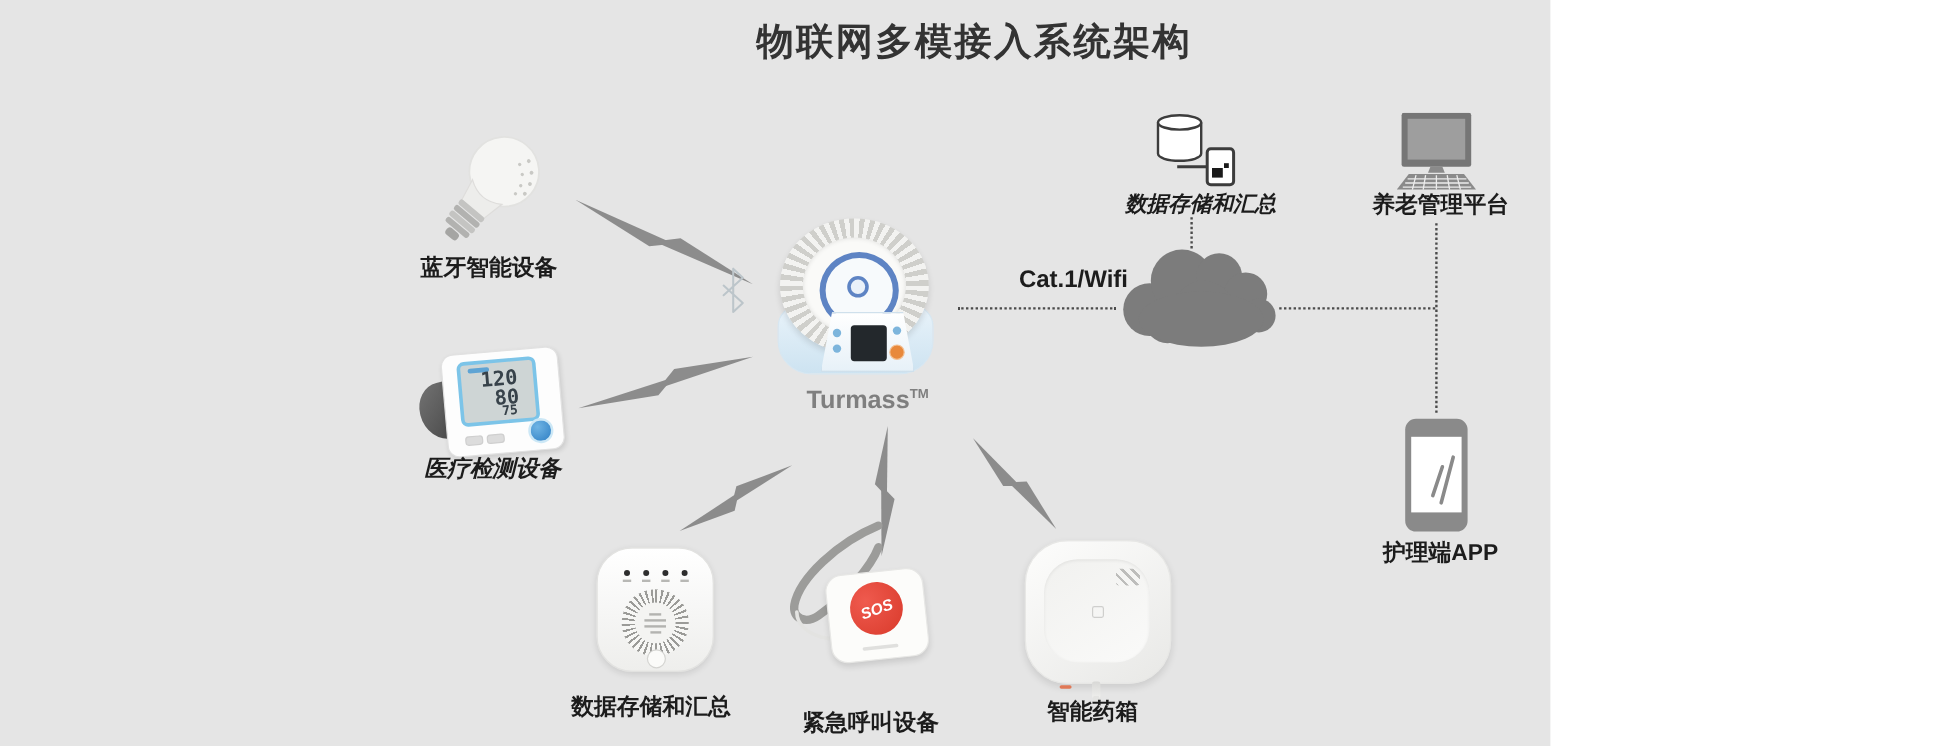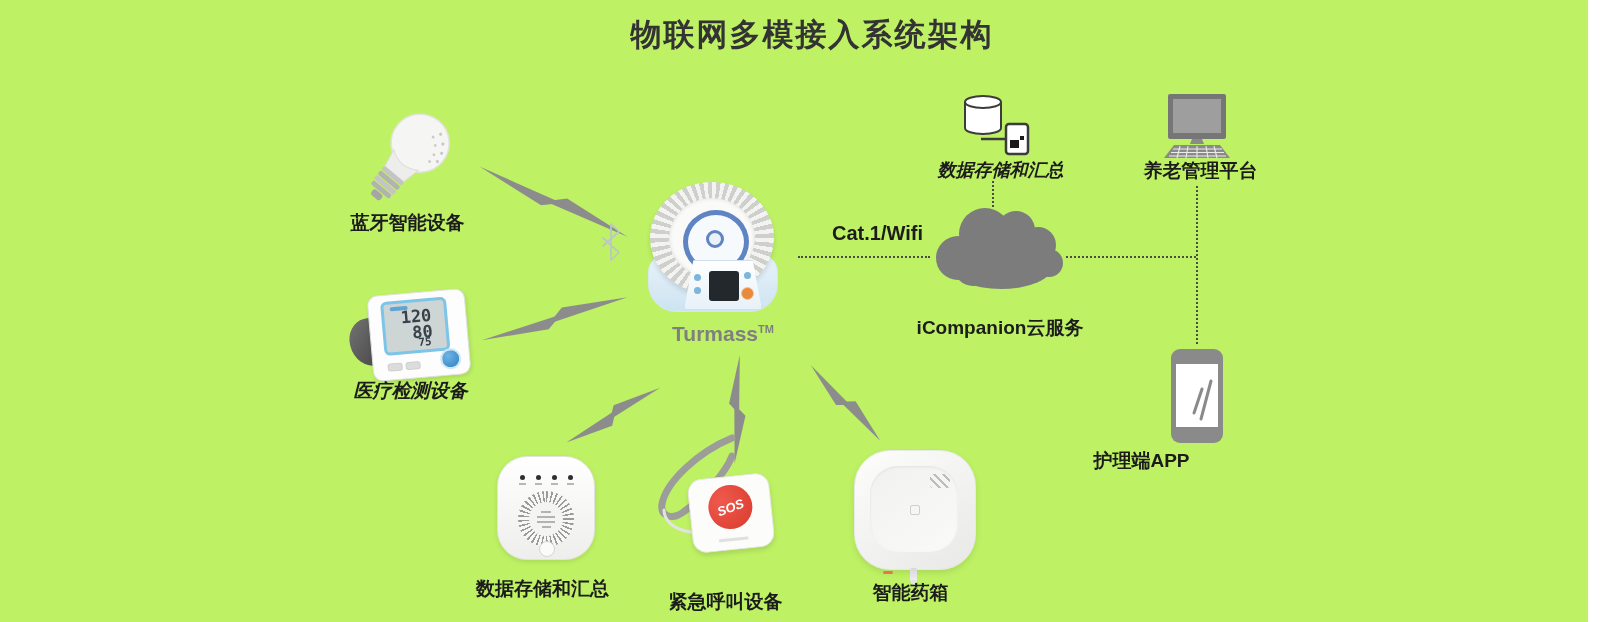--- a/index.html
+++ b/index.html
@@ -1,17 +1,17 @@
 <!DOCTYPE html>
 <html><head>
 <meta charset="utf-8">
 <style>
   html,body{margin:0;padding:0;background:#ffffff;}
   #canvas{
-    position:relative;width:1588px;height:622px;background:#bef264;overflow:hidden;
+    position:relative;width:1292px;height:622px;background:#e5e5e5;overflow:hidden;
     font-family:"Liberation Sans","DejaVu Sans",sans-serif;color:#1d1d1d;
   }
   .abs{position:absolute;}
   .lbl{position:absolute;font-weight:bold;font-size:19px;color:#1c1c1c;text-align:center;white-space:nowrap;}
   .title{
     position:absolute;left:0;top:14px;width:1624px;text-align:center;
     font-size:31px;font-weight:bold;color:#333333;letter-spacing:2px;
   }
   
   .hub-title{position:absolute;left:648px;top:120px;width:150px;text-align:center;
@@ -257,36 +257,35 @@
         <div class="bs-logo"></div>
         <div class="bs-vent"></div>
       </div>
       <div class="bs-mark"></div>
     </div>
     <div class="bs-cable"></div>
     <div class="bs-plug"></div>
   </div>
   <div class="lbl" style="left:843px;top:580px;width:135px;">智能药箱</div>
 
-  <div class="lbl" style="left:815px;top:222px;width:125px;font-size:20px;">Cat.1/Wifi</div>
+  <div class="lbl" style="left:815px;top:222px;width:125px;font-size:20px;text-align:right;">Cat.1/Wifi</div>
   <div class="dot-h" style="left:798px;top:256px;width:132px;"></div>
 
   <div class="icon" style="left:923px;top:198px;">
     <svg width="150" height="98" viewBox="0 0 150 98" fill="#7c7c7c">
       <circle cx="35" cy="60" r="22"></circle>
       <circle cx="62" cy="36" r="26"></circle>
       <circle cx="93" cy="32" r="19"></circle>
       <circle cx="115" cy="47" r="18"></circle>
       <circle cx="126" cy="65" r="14"></circle>
       <circle cx="80" cy="62" r="26"></circle>
       <circle cx="50" cy="69" r="19"></circle>
       <ellipse cx="78" cy="68" rx="52" ry="23"></ellipse>
     </svg>
   </div>
-  <div class="lbl" style="left:905px;top:315px;width:190px;">iCompanion云服务</div>
 
   <div class="dot-v" style="left:992px;top:181px;height:26px;"></div>
   <div class="icon" style="left:953px;top:90px;">
     <svg width="82" height="70" viewBox="0 0 82 70">
       <g fill="#ffffff" stroke="#3c3c3c" stroke-width="2">
         <path d="M12,12 V38 C12,41.5 20,44 30,44 C40,44 48,41.5 48,38 V12"></path>
         <ellipse cx="30" cy="12" rx="18" ry="6"></ellipse>
       </g>
       <path d="M28,49 H53" stroke="#3c3c3c" stroke-width="2.5" fill="none"></path>
       <rect x="53" y="34" width="22" height="30" rx="3" fill="#ffffff" stroke="#3c3c3c" stroke-width="2.5"></rect>
@@ -313,15 +312,15 @@
   <div class="dot-h" style="left:1066px;top:256px;width:130px;"></div>
   <div class="dot-v" style="left:1196px;top:186px;height:158px;"></div>
 
   <div class="icon" style="left:1170px;top:348px;">
     <svg width="54" height="96" viewBox="0 0 54 96">
       <rect x="1" y="1" width="52" height="94" rx="9" fill="#8a8a8a"></rect>
       <rect x="6" y="16" width="42" height="63" fill="#ffffff"></rect>
       <path d="M31,71 L41,33 M24,65 L32,41" stroke="#8a8a8a" stroke-width="3" fill="none" stroke-linecap="round"></path>
     </svg>
   </div>
-  <div class="lbl" style="left:1079px;top:448px;width:125px;">护理端APP</div>
+  <div class="lbl" style="left:1138px;top:448px;width:125px;">护理端APP</div>
 
 </div>
 
 </body></html>

